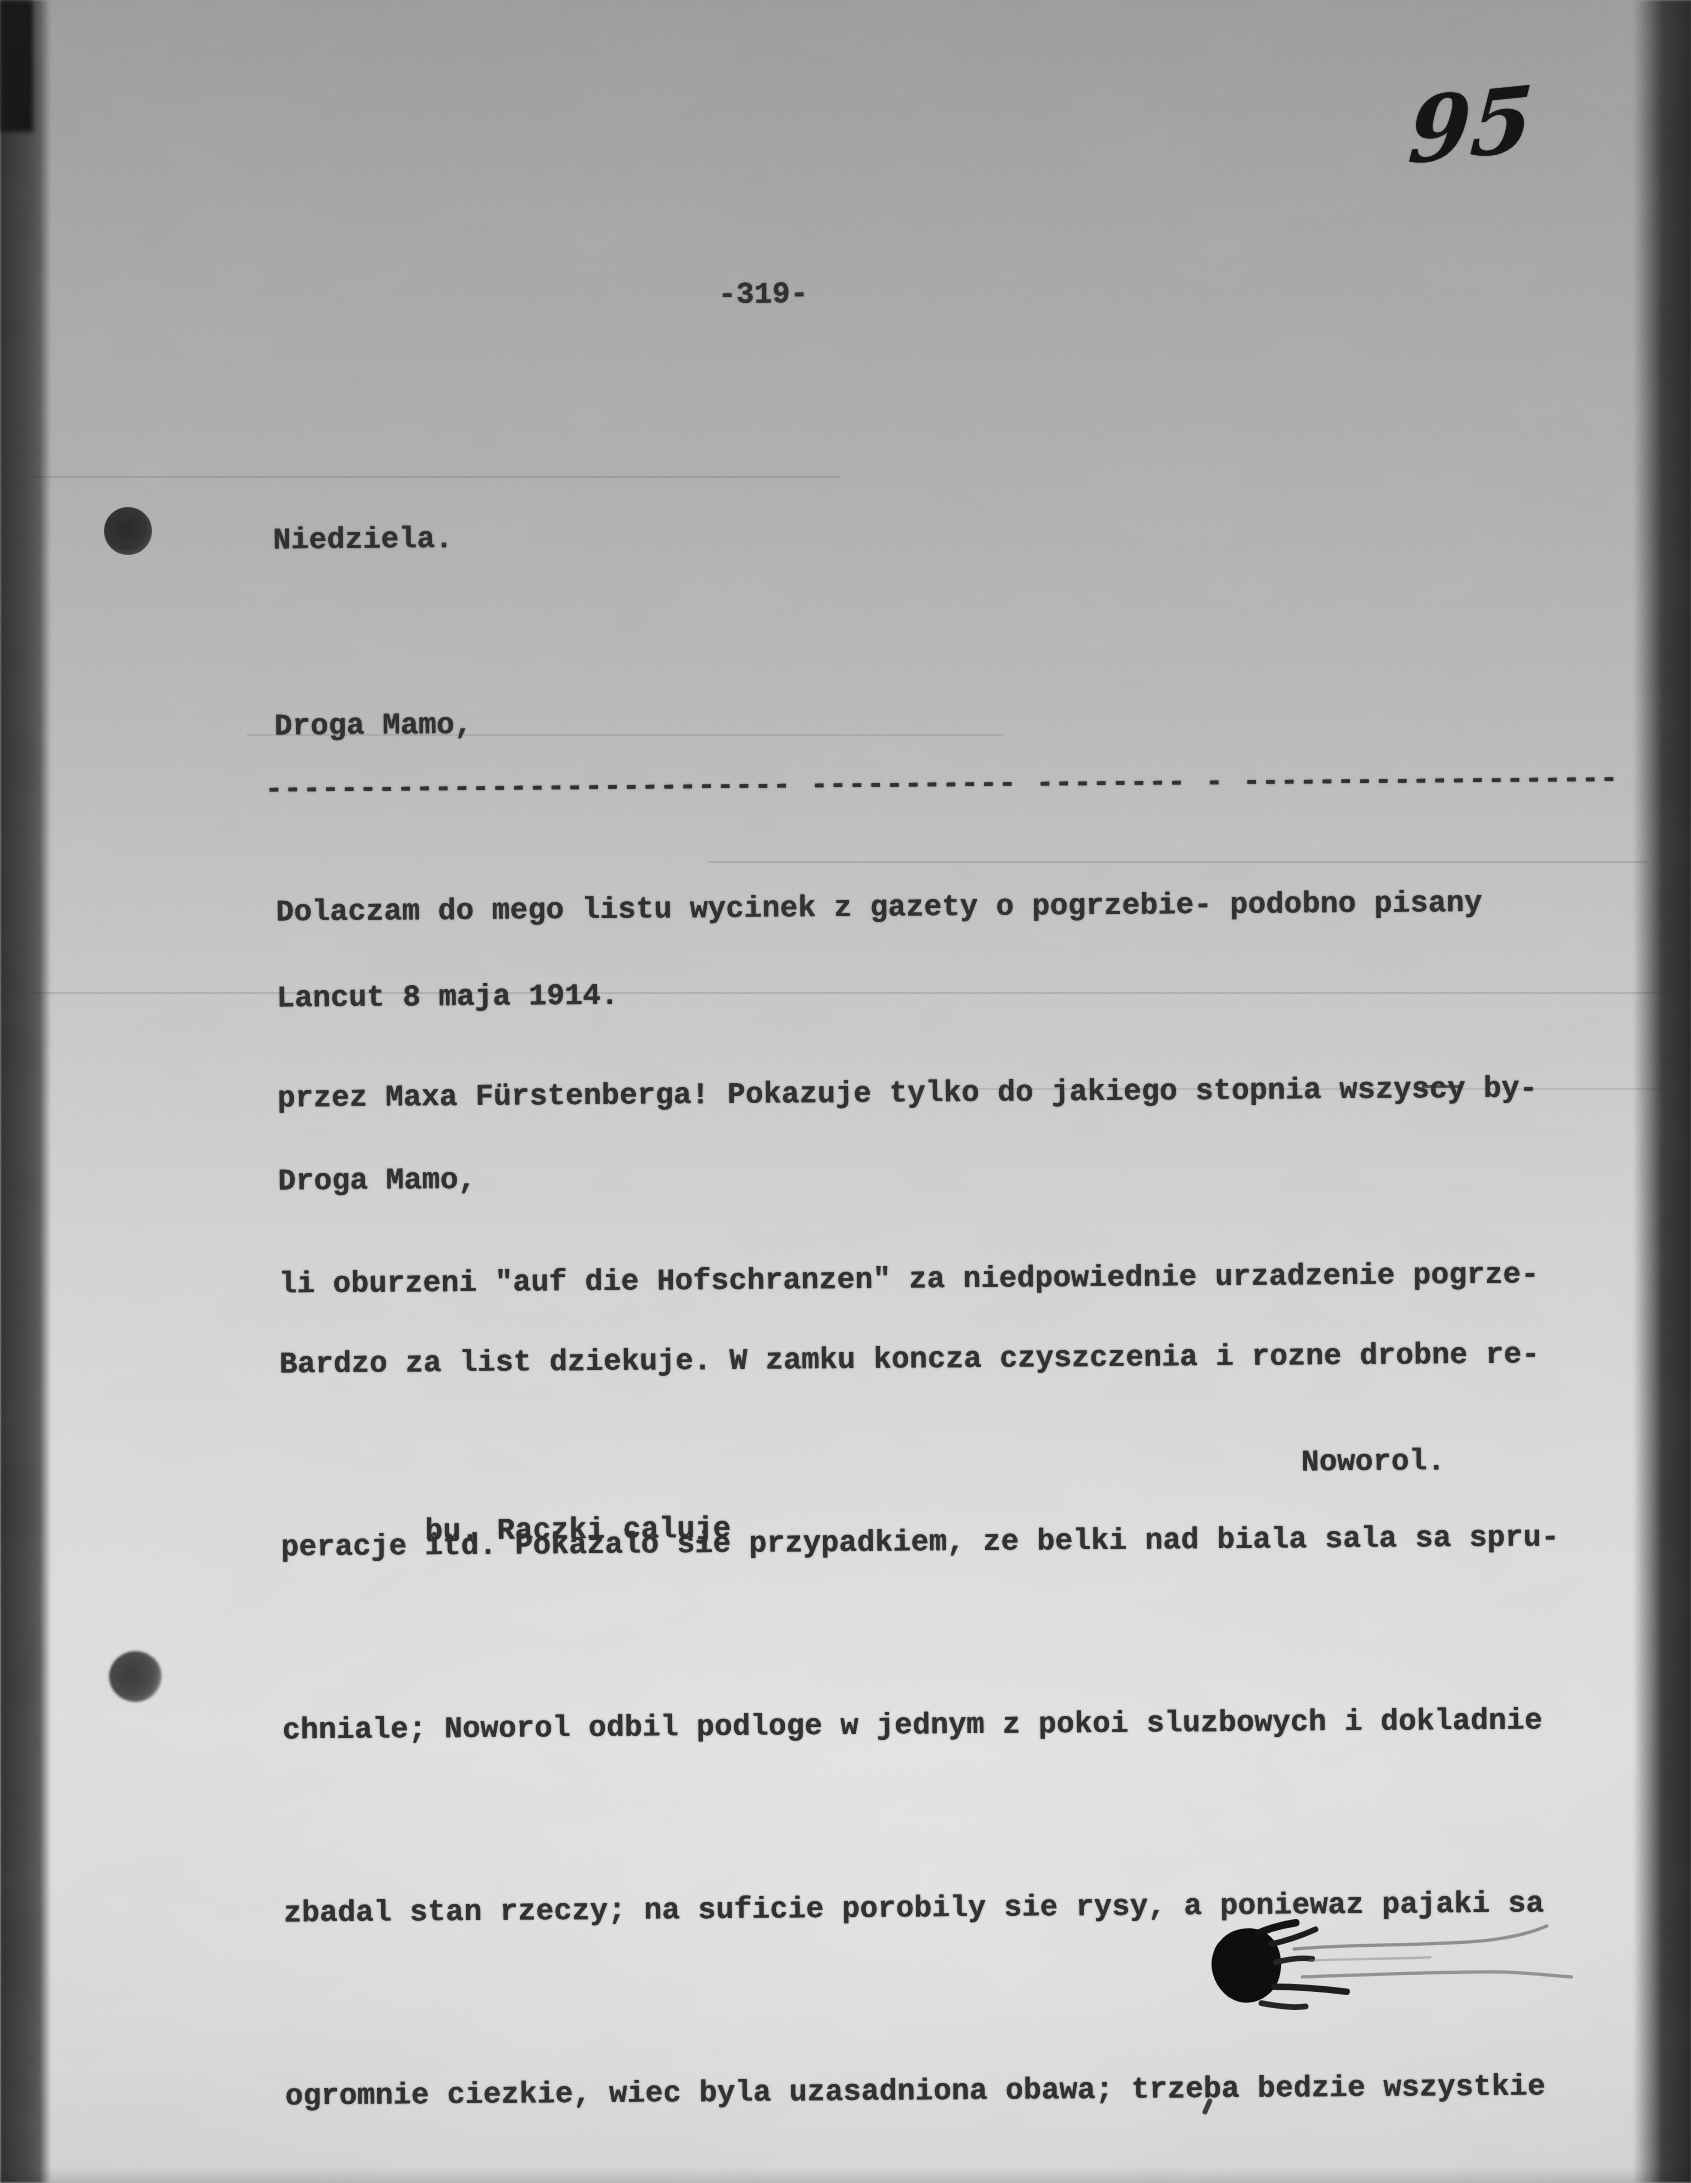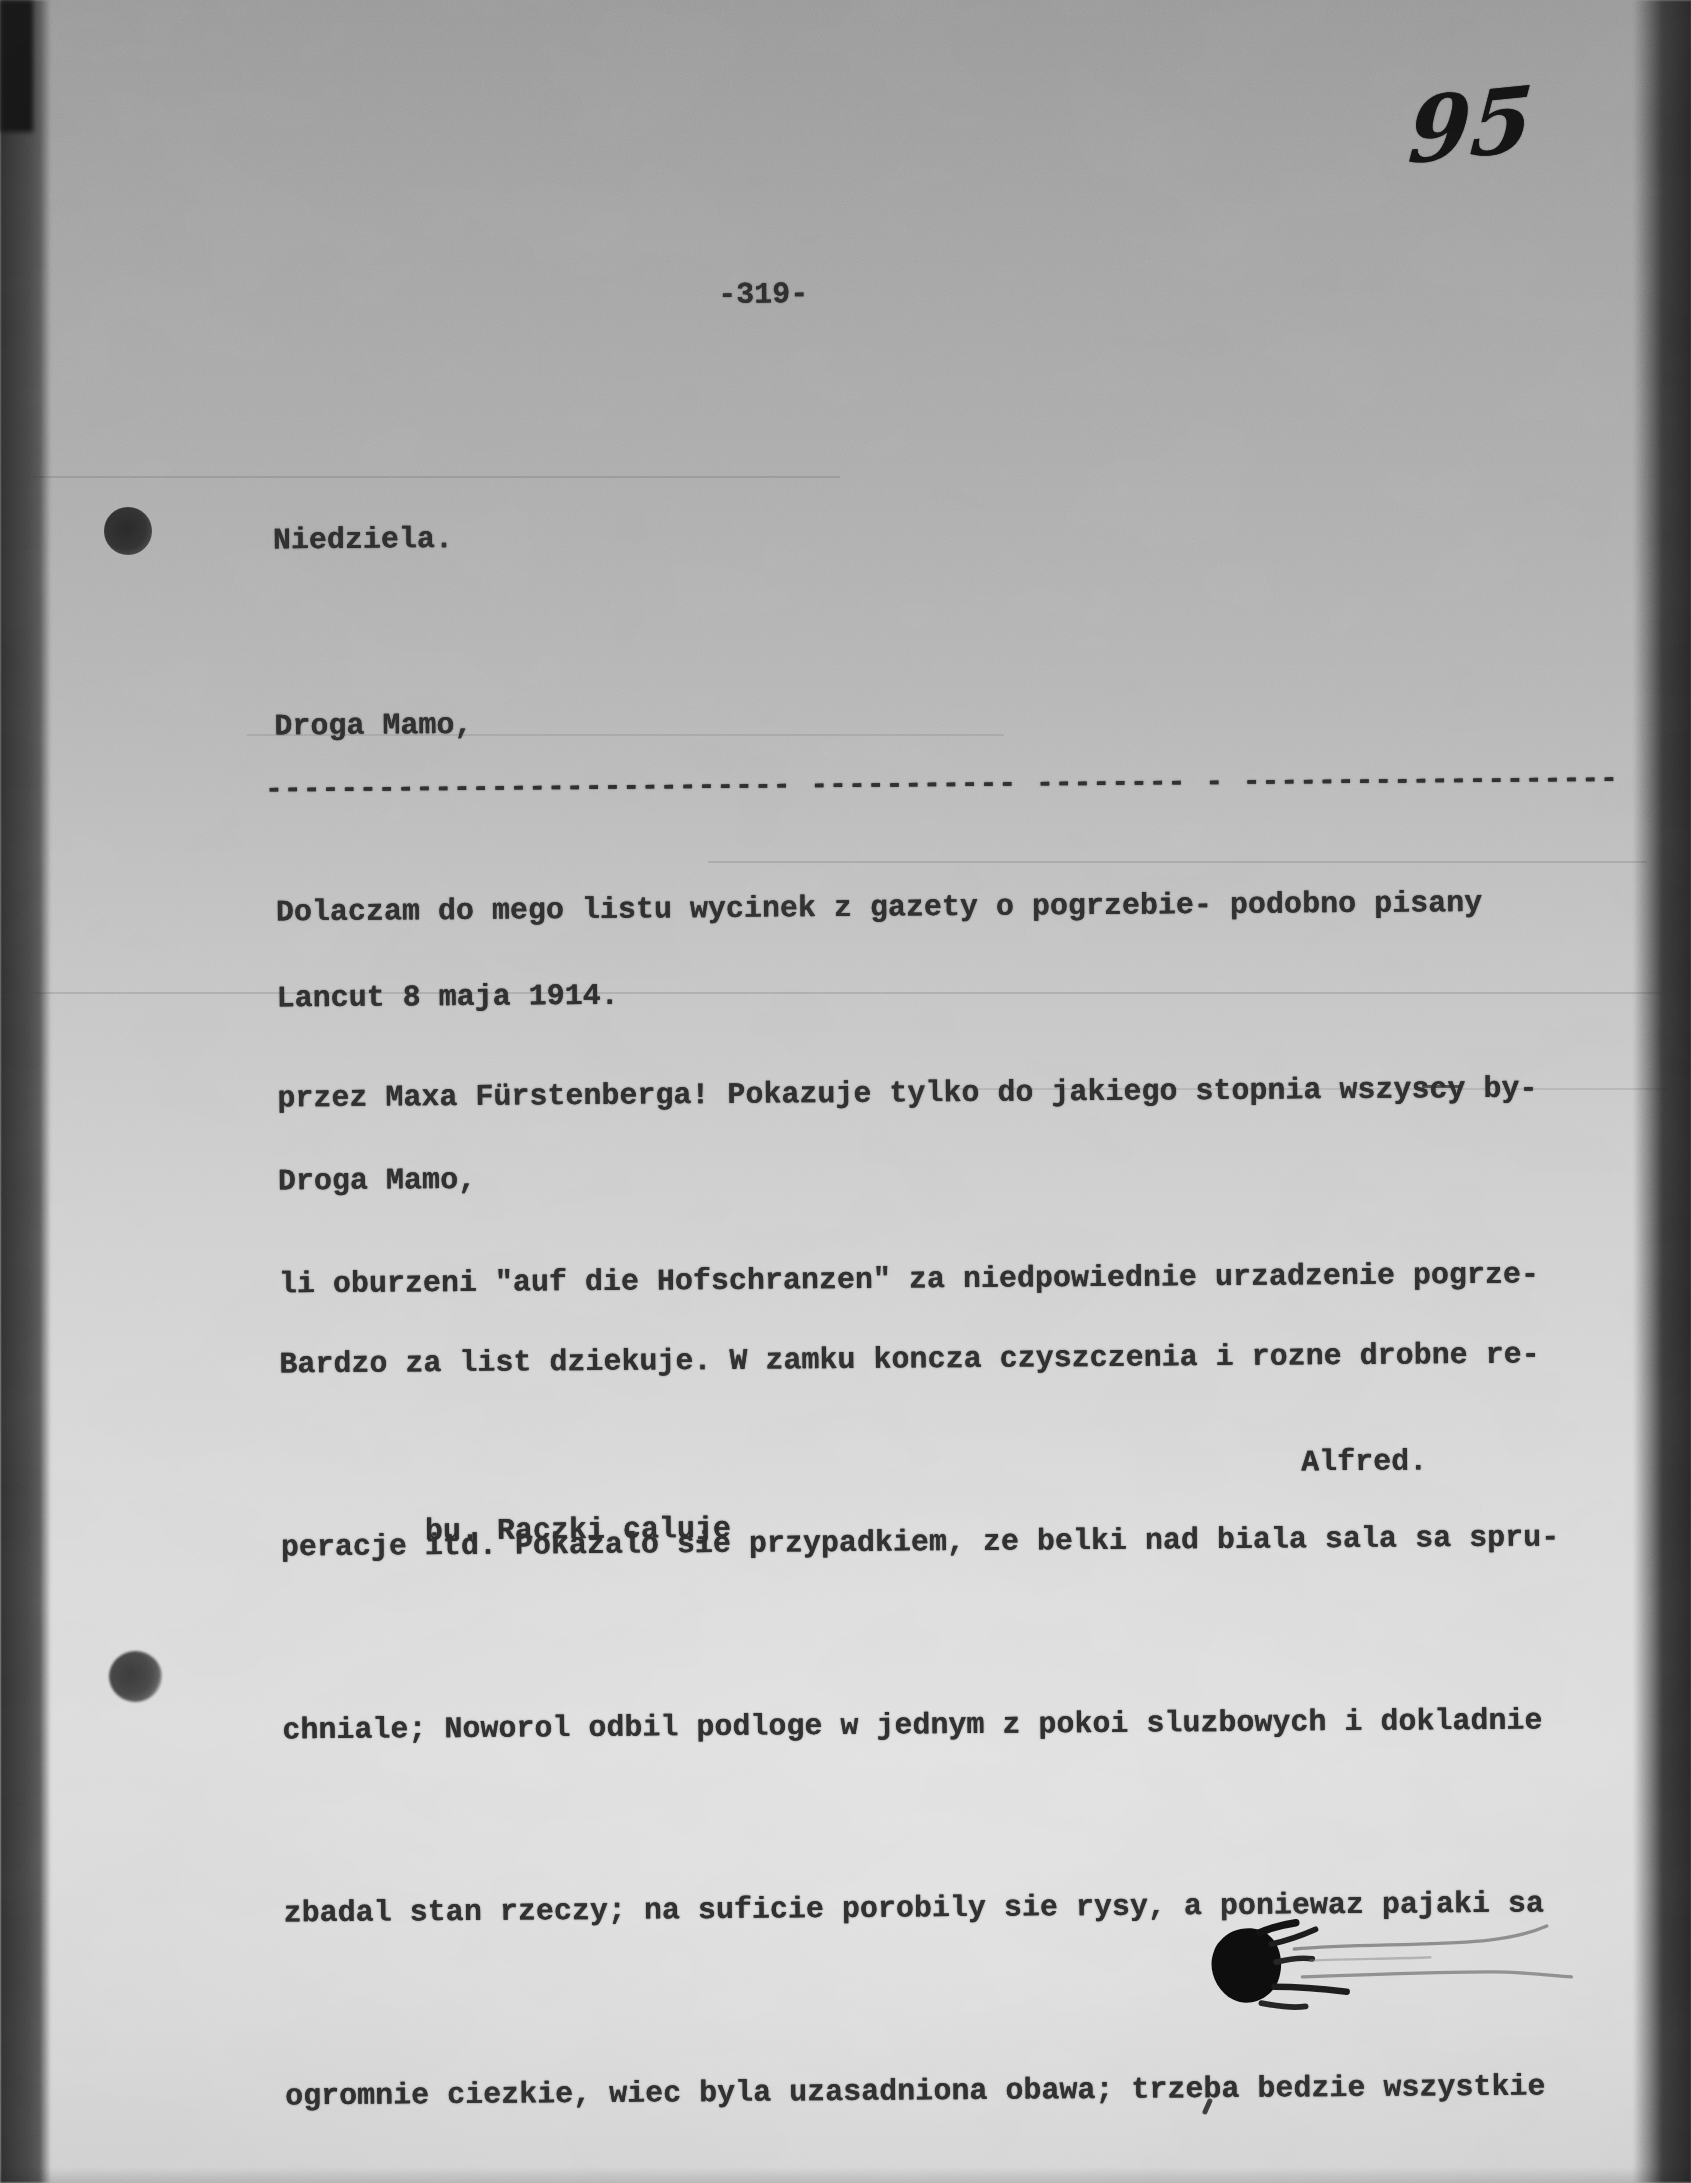--- a/index.html
+++ b/index.html
@@ -119,21 +119,21 @@
     <div class="pageno">-319-</div>
 
     <div class="block blk-1">
       <div class="line">Niedziela.</div>
       <div class="line">Droga Mamo,</div>
       <div class="line">Dolaczam do mego listu wycinek z gazety o pogrzebie- podobno pisany</div>
       <div class="line">przez Maxa Fürstenberga! Pokazuje tylko do jakiego stopnia wszyscy by-</div>
       <div class="line">li oburzeni "auf die Hofschranzen" za niedpowiednie urzadzenie pogrze-</div>
       <div class="line">
         <span>bu. Raczki caluje</span>
-        <span class="sig">Alfred.</span>
+        <span class="sig">Noworol.</span>
       </div>
     </div>
 
     <div class="sep">---------------------------- ----------- -------- - --------------------</div>
 
     <div class="block blk-2">
       <div class="line">Lancut 8 maja 1914.</div>
       <div class="line">Droga Mamo,</div>
       <div class="line">Bardzo za list dziekuje. W zamku koncza czyszczenia i rozne drobne re-</div>
       <div class="line">peracje itd. Pokazalo sie przypadkiem, ze belki nad biala sala sa spru-</div>

